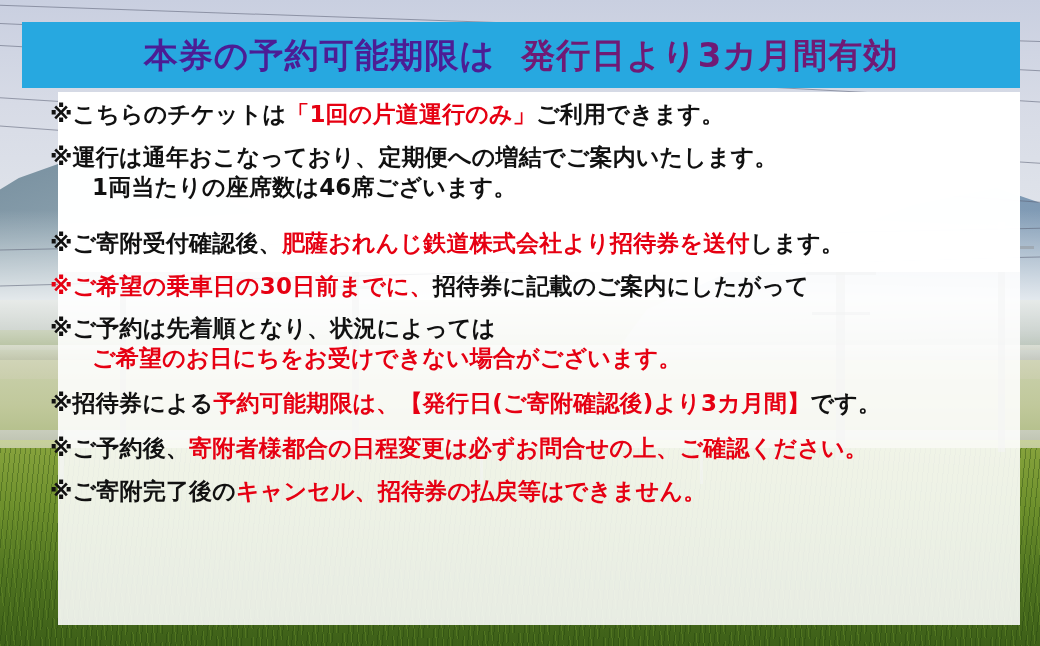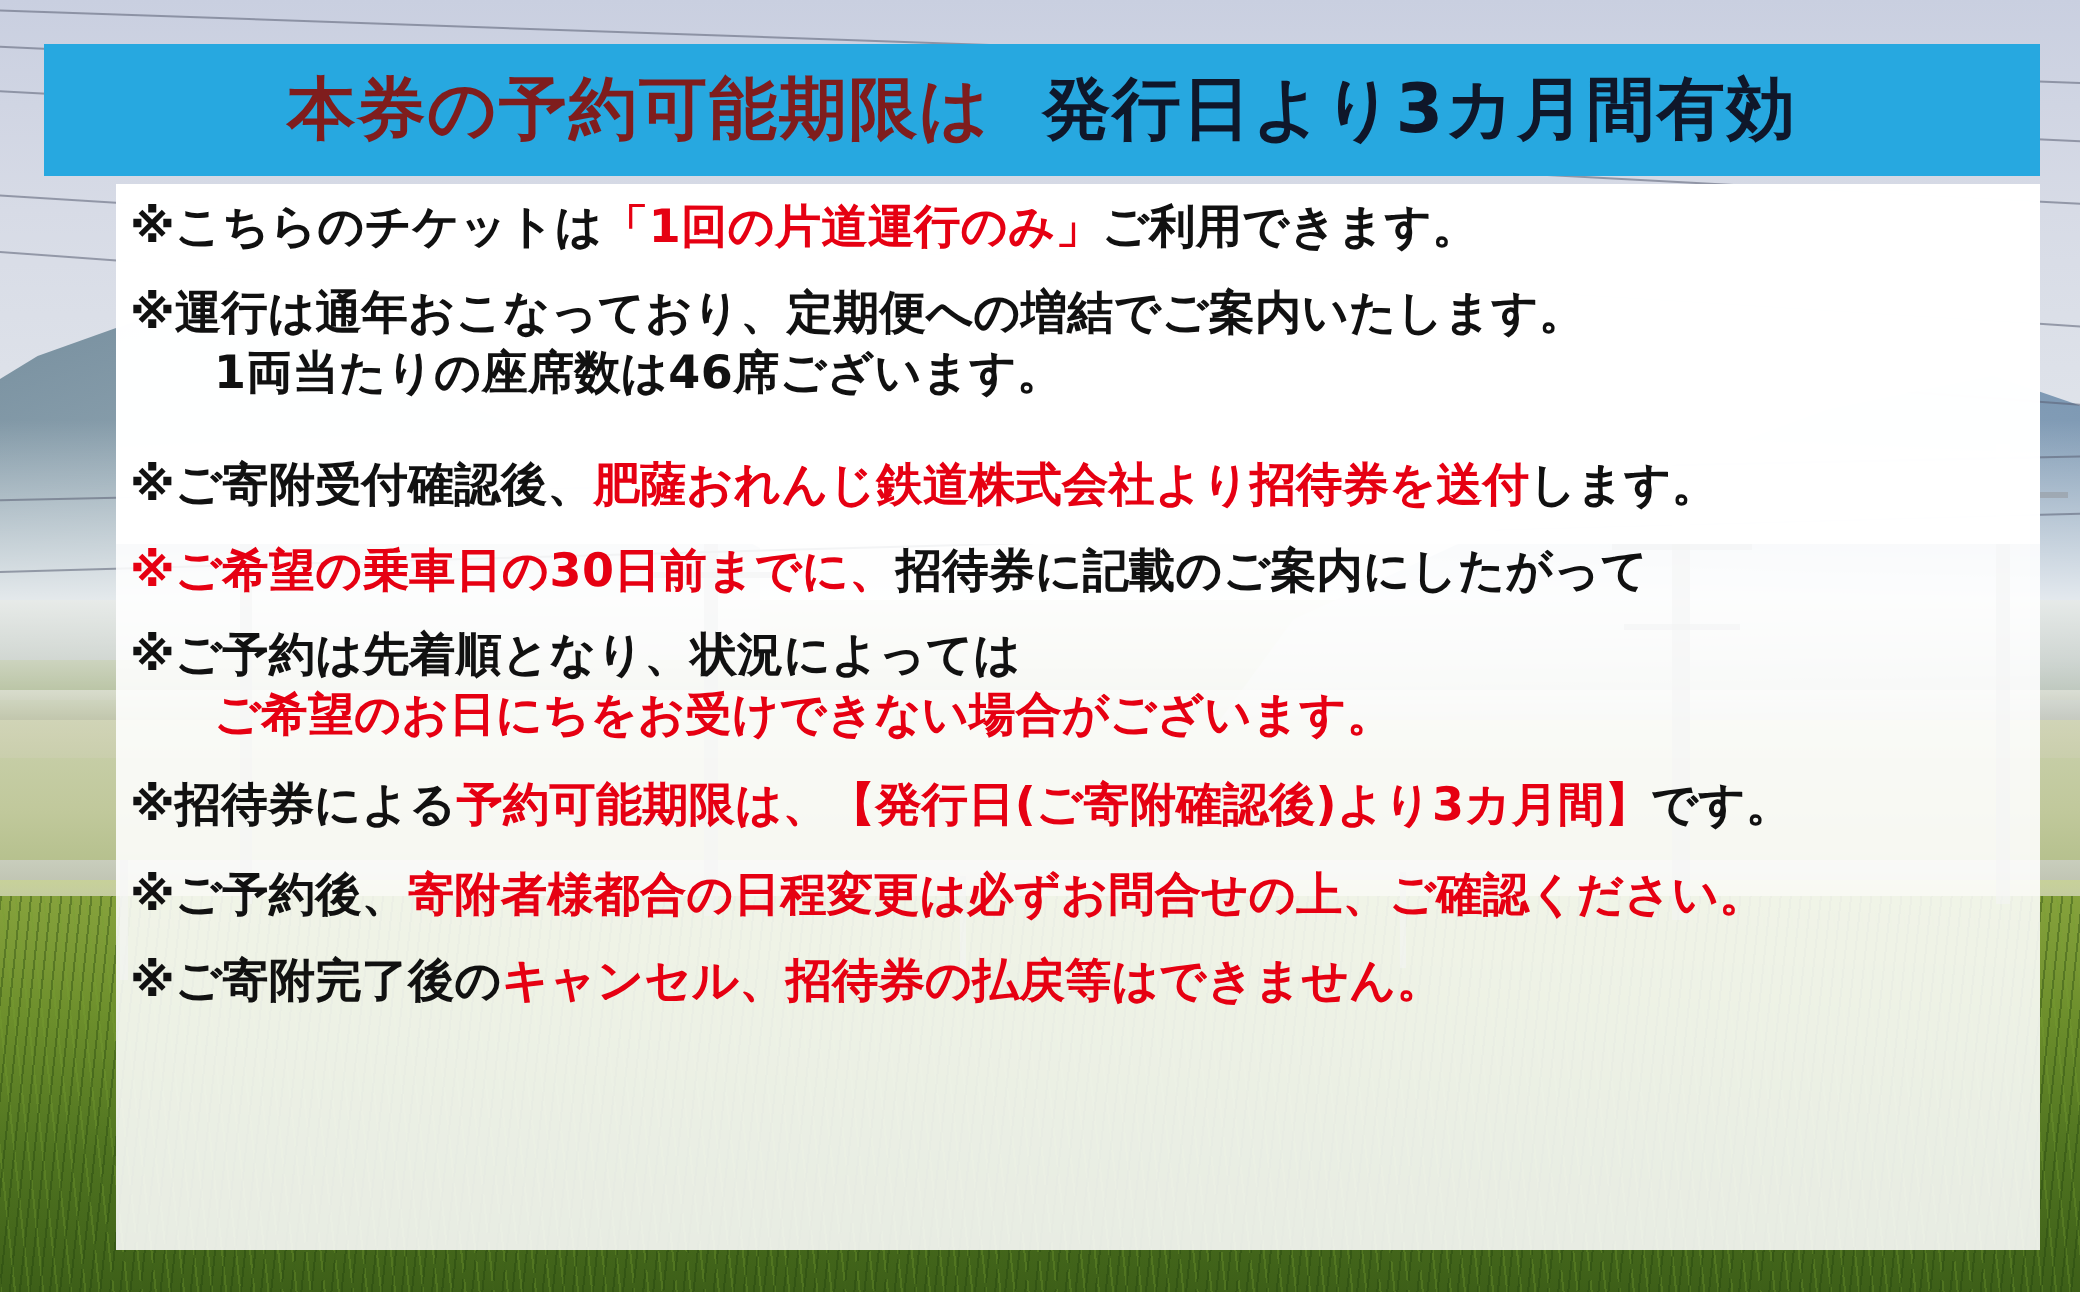--- a/index.html
+++ b/index.html
@@ -51,25 +51,25 @@
   .panel-top{position:absolute;left:58px;top:92px;width:962px;height:180px;
          background:rgba(255,255,255,.93);}
 
   
   .banner{position:absolute;left:22px;top:22px;width:998px;height:66px;
           background:#27a8e0;display:flex;align-items:center;justify-content:center;}
   .banner-text{
      font-family:"DejaVu Sans","Liberation Sans",sans-serif;
      font-weight:bold;font-size:34px;letter-spacing:1px;line-height:1;
      white-space:nowrap;}
-  .bn-w{color:#7f1d1d;}
-  .bn-y{color:#0f172a;margin-left:26px;}
+  .bn-w{color:#4c1d95;}
+  .bn-y{color:#701a75;margin-left:26px;}
 
   
-  .notes{position:absolute;left:65px;top:100px;width:962px;}
+  .notes{position:absolute;left:50px;top:100px;width:962px;}
   .note{ font-weight:bold; color:#111111; font-size:23px; line-height:1.30;
          letter-spacing:.2px; white-space:nowrap;}
   .note .r{color:#e60012;}
   .note .k{color:#111111;}
   .ind{padding-left:42px;}
   .gap-m{height:13px;}
   .gap-l{height:15px;}
 </style>
 </head>
 <body>

